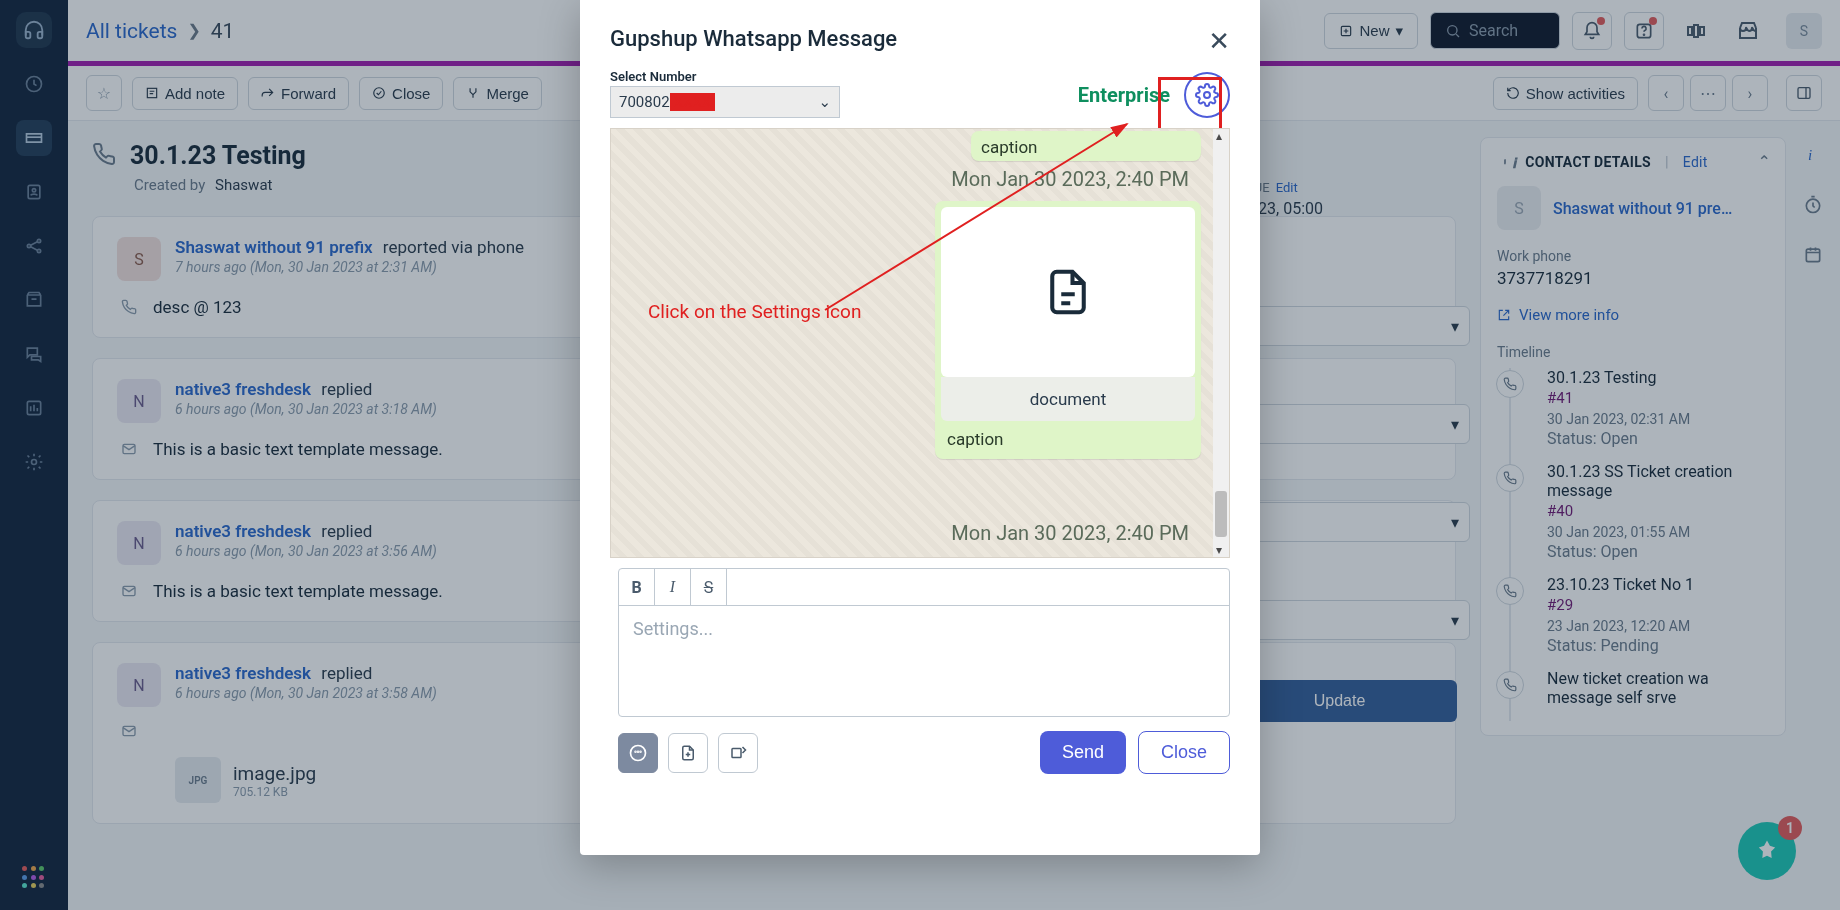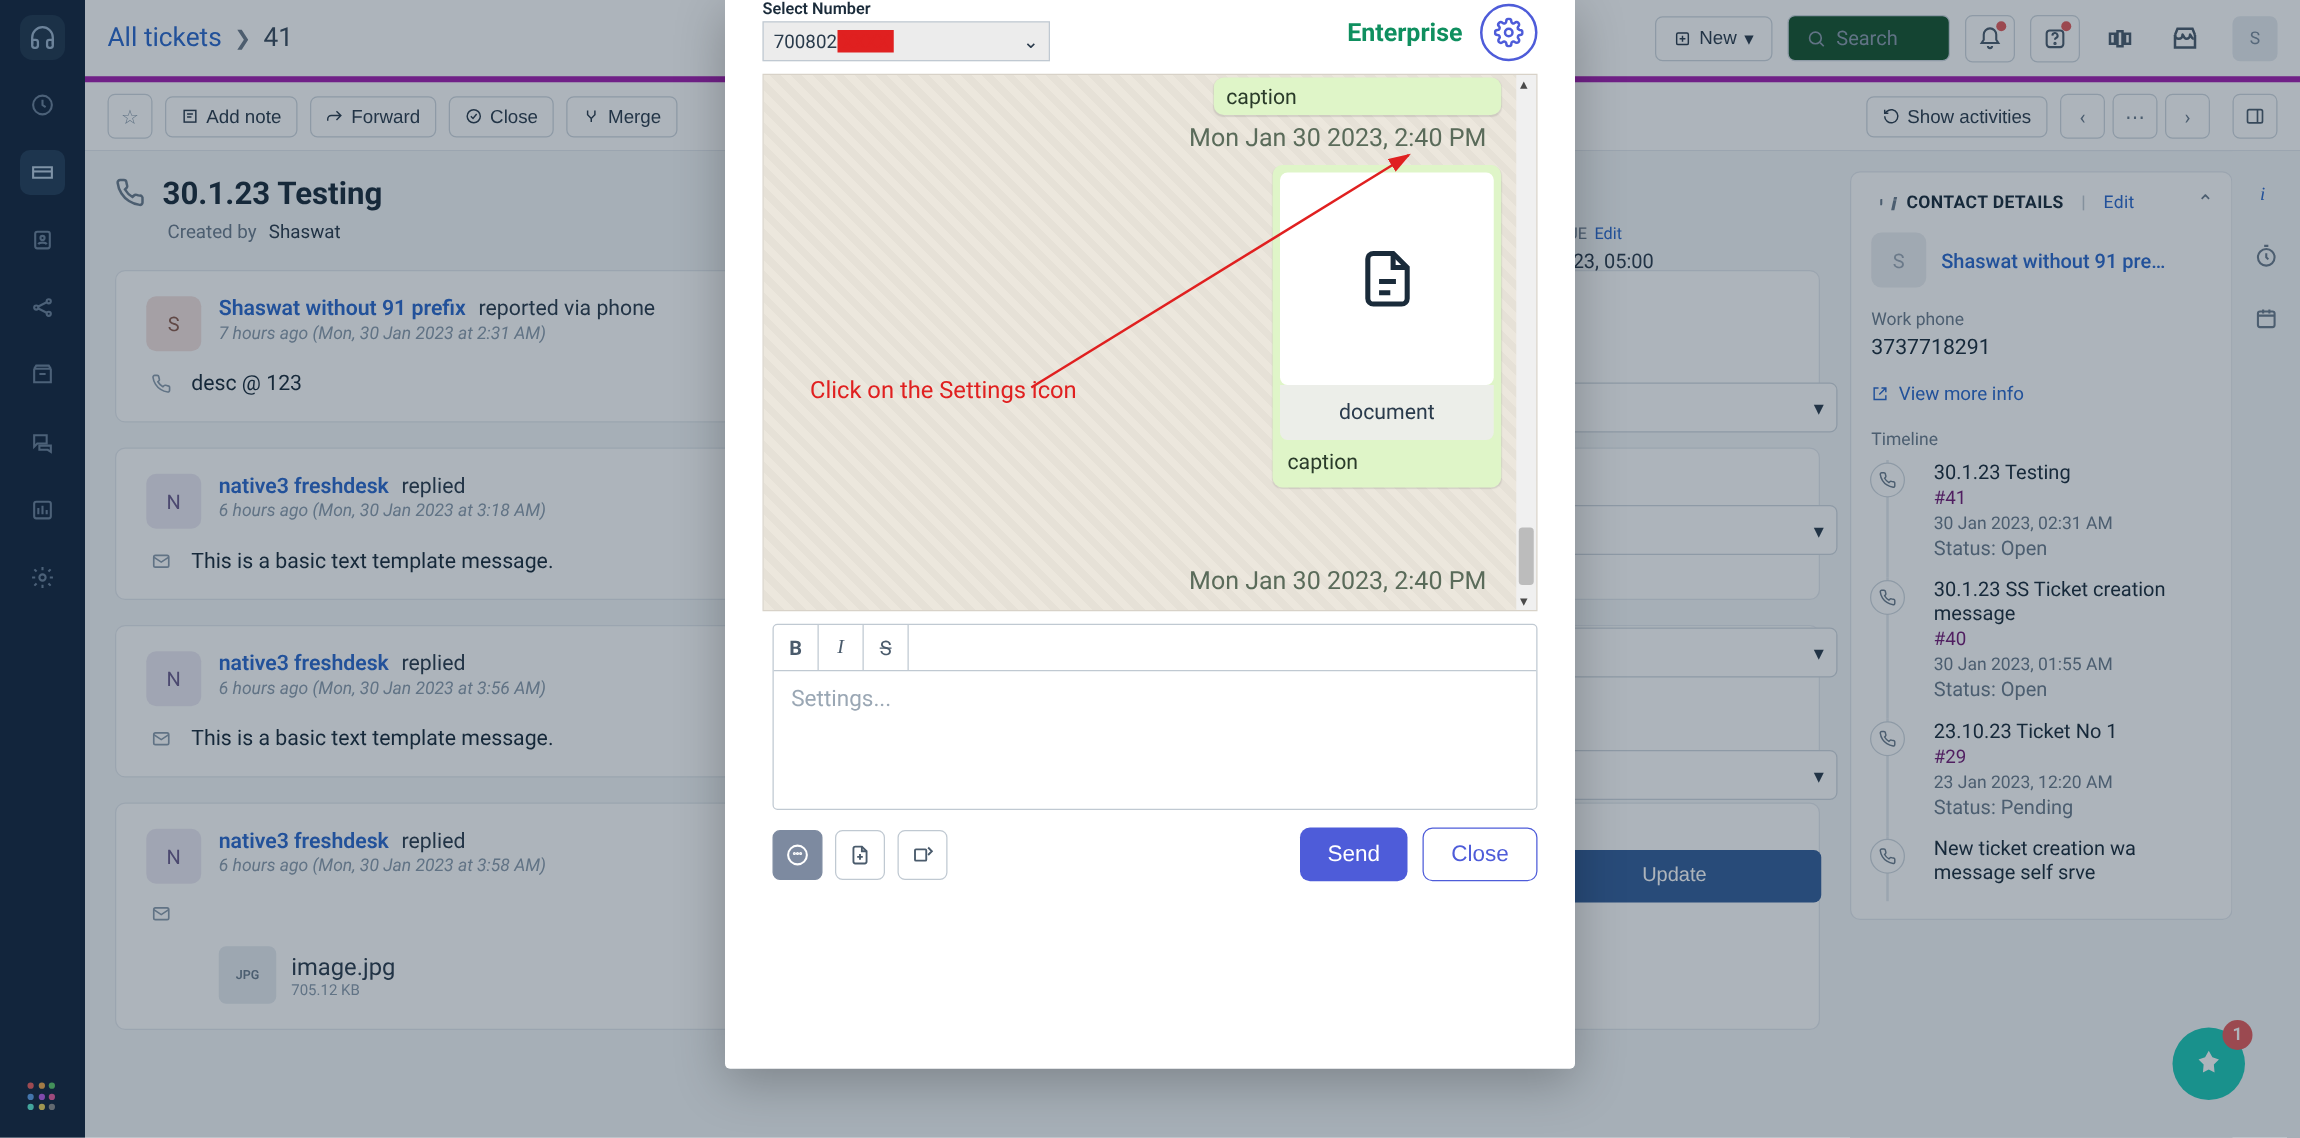--- a/index.html
+++ b/index.html
@@ -14,21 +14,21 @@
   .leftbar .apps span { width: 5px; height: 5px; border-radius: 50%; }
   
   
   .topbar { position: absolute; left: 68px; top: 0; right: 0; height: 66px; background: #fff; border-bottom: 5px solid #a21caf; display: flex; align-items: center; padding: 0 18px; justify-content: space-between; }
   .breadcrumb { display: flex; align-items: center; gap: 10px; font-size: 21px; }
   .breadcrumb a { color: #2a68cc; text-decoration: none; }
   .breadcrumb .chev { color: #6c7a89; font-size: 16px; }
   .breadcrumb .cur { color: #3a4b5c; }
   .top-right { display: flex; align-items: center; gap: 12px; }
   .new-btn { border: 1px solid #d0d8df; padding: 8px 14px; border-radius: 6px; background: #fff; display: flex; align-items: center; gap: 6px; color: #2a3b4c; cursor: pointer; font-size: 15px; }
-  .search-box { border: 1px solid #d0d8df; padding: 8px 14px; border-radius: 6px; background: #14532d; display: flex; align-items: center; gap: 8px; color: #8a9bac; width: 130px; }
+  .search-box { border: 1px solid #d0d8df; padding: 8px 14px; border-radius: 6px; background: #0f172a; display: flex; align-items: center; gap: 8px; color: #8a9bac; width: 130px; }
   .top-icon { width: 40px; height: 38px; border: 1px solid #d0d8df; border-radius: 6px; display: flex; align-items: center; justify-content: center; color: #4a5b6c; position: relative; cursor: pointer; background:#fff; }
   .top-icon .dot { position: absolute; top: 4px; right: 6px; width: 8px; height: 8px; background: #e45b5b; border-radius: 50%; }
   .avatar-sm { width: 36px; height: 36px; background: #e6ebf0; border-radius: 6px; display: flex; align-items: center; justify-content: center; color: #7a8b9c; font-size: 14px; cursor:pointer; margin-left: 6px; }
   
   
   .actionbar { position: absolute; left: 68px; top: 66px; right: 0; height: 55px; background: #fff; border-bottom: 1px solid #e4e9ee; display: flex; align-items: center; padding: 0 18px; justify-content: space-between; }
   .action-left { display: flex; align-items: center; gap: 10px; }
   .action-btn { border: 1px solid #d0d8df; padding: 7px 12px; border-radius: 6px; background: #fff; display: flex; align-items: center; gap: 6px; color: #2a3b4c; cursor: pointer; font-size: 15px; }
   .star-btn { border: 1px solid #d0d8df; width: 36px; height: 36px; border-radius: 6px; display:flex; align-items:center; justify-content:center; color:#8a9bac; cursor:pointer; }
   .action-right { display: flex; align-items: center; gap: 10px; }
@@ -121,21 +121,21 @@
   .chat-area { margin: 6px 30px 0 30px; height: 430px; background: repeating-linear-gradient(45deg,#ece7dd,#ece7dd 6px,#e6e1d7 6px,#e6e1d7 12px); position:relative; border:1px solid #d8d2c8; overflow:hidden; }
   .chat-scroll { position:absolute; right:0; top:0; width:16px; height:100%; background:#f0f0f0; }
   .chat-scroll .thumb { position:absolute; right:2px; width:12px; background:#bcbcbc; border-radius:3px; }
   .scroll-arrow-up { position:absolute; top:0; right:3px; width:10px; font-size:12px; color:#4a4a4a; }
   .scroll-arrow-dn { position:absolute; bottom:0; right:3px; width:10px; font-size:12px; color:#4a4a4a; }
   .bubble { position:absolute; right: 28px; background:#dff5c8; border-radius:8px; padding: 6px 10px 4px 10px; color:#2a3b2a; box-shadow:0 1px 1px rgba(0,0,0,0.1); }
   .bubble.b1 { top: 2px; width: 230px; }
   .bubble.b1 .cap { font-size:17px; }
   .ts { position:absolute; right:40px; color:#5a6b5a; font-size:20px; }
   .ts.t1 { top: 38px; }
-  .bubble.b2 { top: 72px; width: 183px; padding:6px; }
+  .bubble.b2 { top: 72px; width: 266px; padding:6px; }
   .doc-preview { background:#fff; border-radius:6px; height: 170px; display:flex; flex-direction:column; align-items:center; justify-content:center; }
   .doc-preview svg { color:#1a2b3a; }
   .doc-label-bar { background:#eceee9; margin-top:0; padding:12px 0; text-align:center; font-size:17px; color:#2a3b4c; border-radius: 0 0 6px 6px; }
   .bubble.b2 .cap { font-size:17px; padding: 8px 6px 4px 6px; }
   .ts.t2 { top: 392px; }
   
   .editor-wrap { margin: 10px 30px 0 38px; border:1px solid #c0c9d2; border-radius:4px; }
   .editor-toolbar { display:flex; border-bottom:1px solid #c0c9d2; }
   .et-btn { width:36px; height:36px; display:flex;align-items:center;justify-content:center; border-right:1px solid #c0c9d2; color:#4a5b6c; cursor:pointer; font-size:16px; }
   .et-btn.bold { font-weight:700; }
@@ -553,20 +553,24 @@
 <div class="float-app">
   <svg width="28" height="28" viewBox="0 0 24 24" fill="currentColor">
       <path d="M12 3l2.5 4.5L19 9l-3.5 3.5L16 18l-4-2-4 2 .5-5.5L5 9l4.5-1.5z"></path>
     </svg>
   <span class="badge">1</span>
 </div>
 
 <div class="mask"></div>
 
 <div class="modal">
+  <div class="modal-head">
+    <div class="modal-title">Gupshup Whatsapp Message</div>
+    <button class="modal-close">✕</button>
+  </div>
   <div class="modal-sub">
     <div class="sel-wrap">
       <div class="sel-lbl">Select Number</div>
       <div class="sel">
         <span><span>700802</span><span class="masked">XXXX</span></span>
         <span>⌄</span>
       </div>
     </div>
     <div class="ent-row">
       <div class="ent-label">Enterprise</div>

